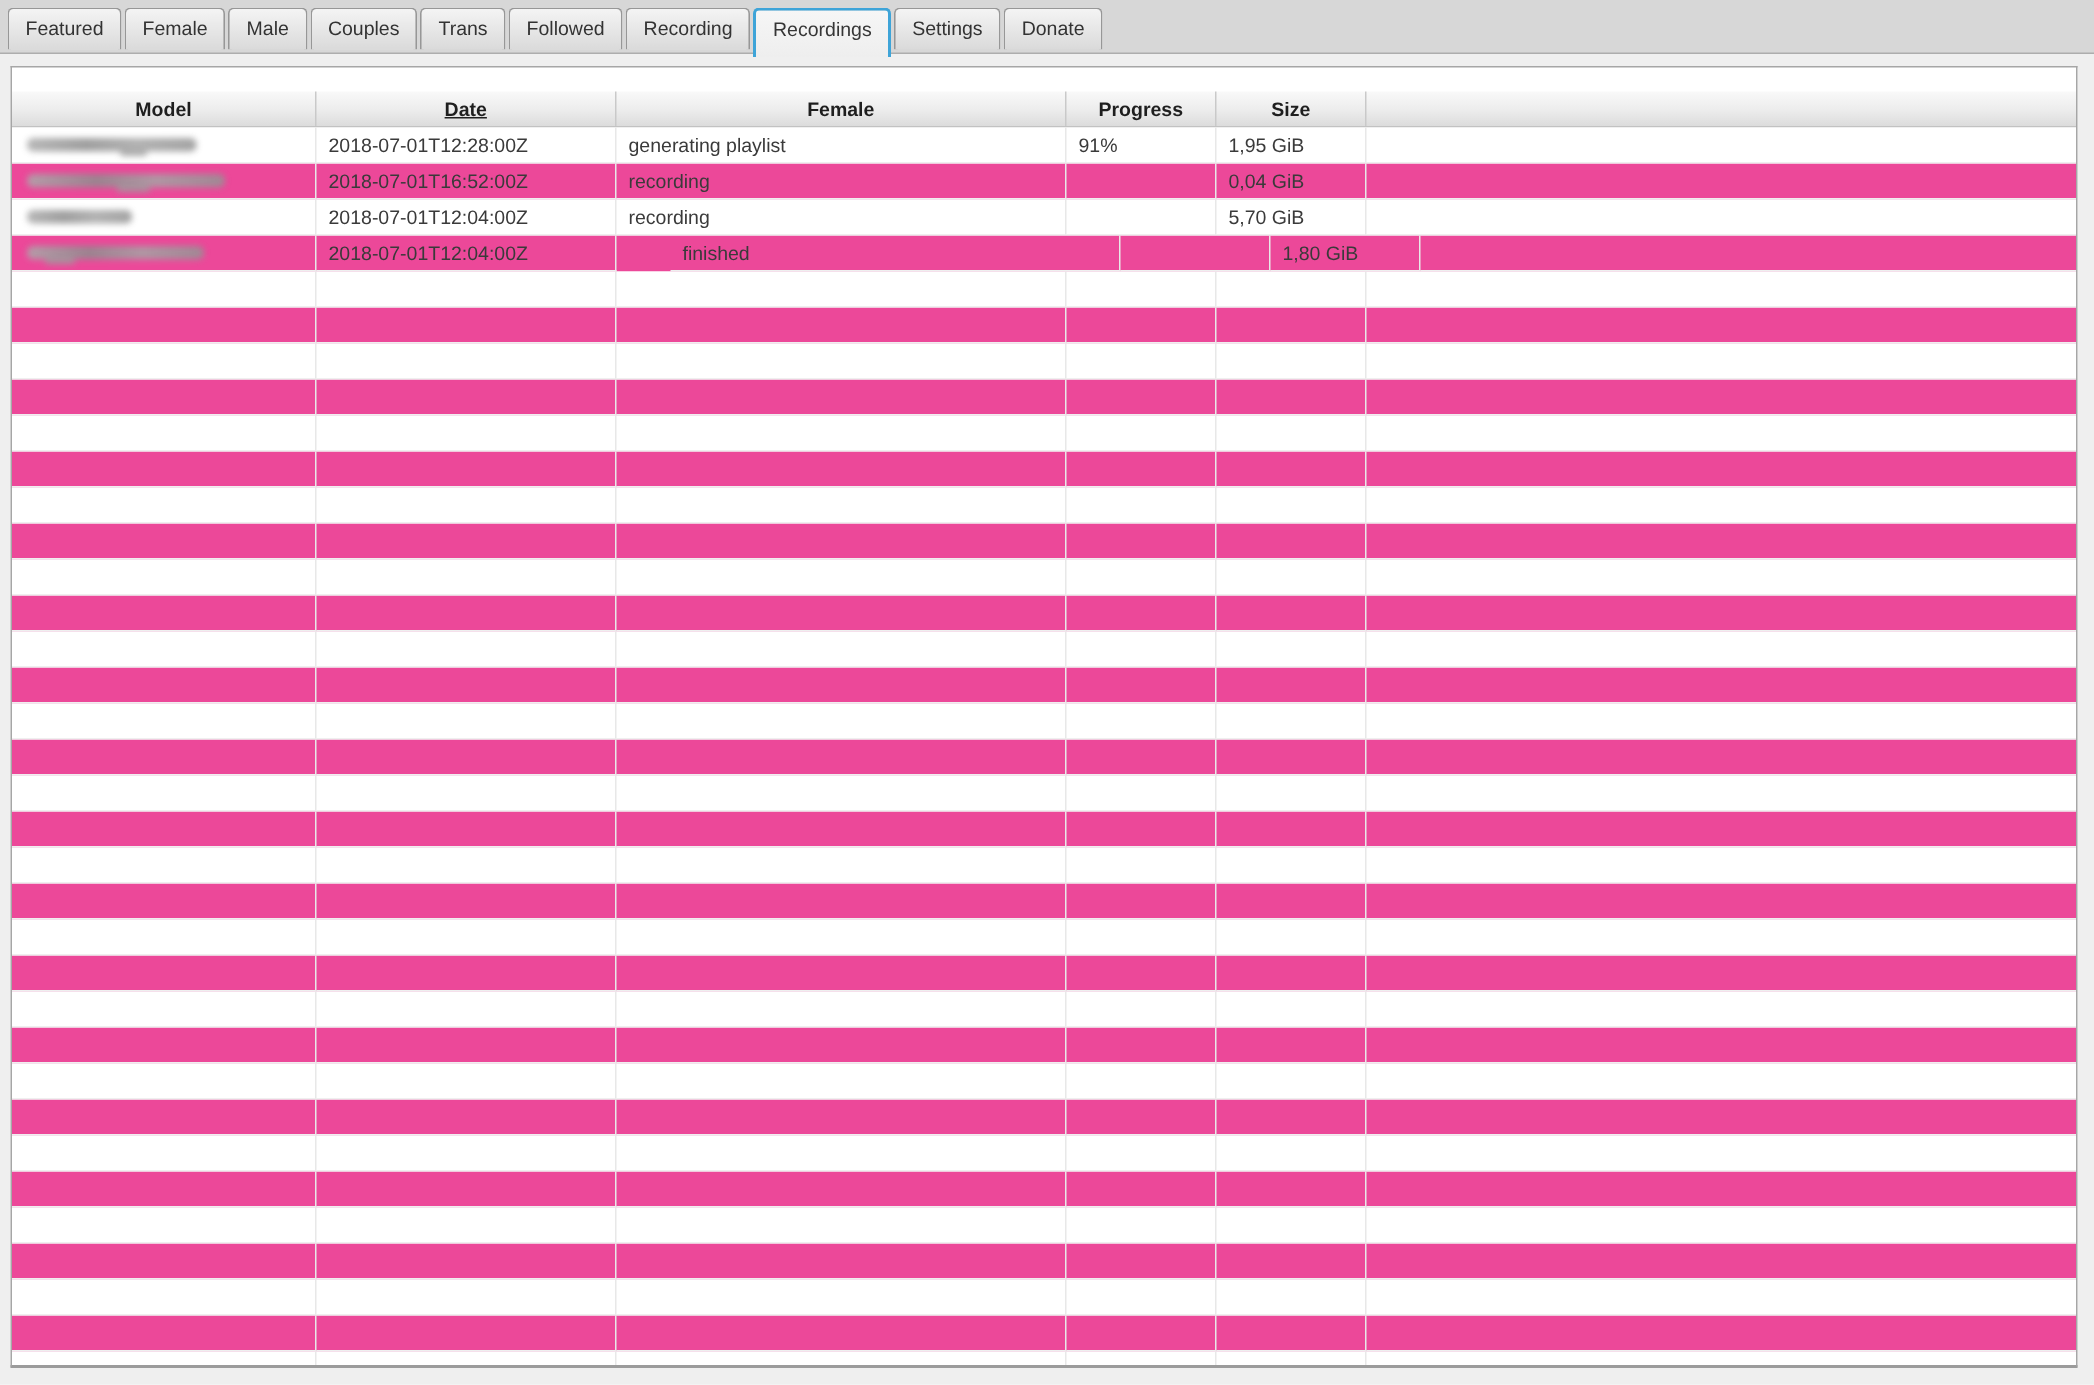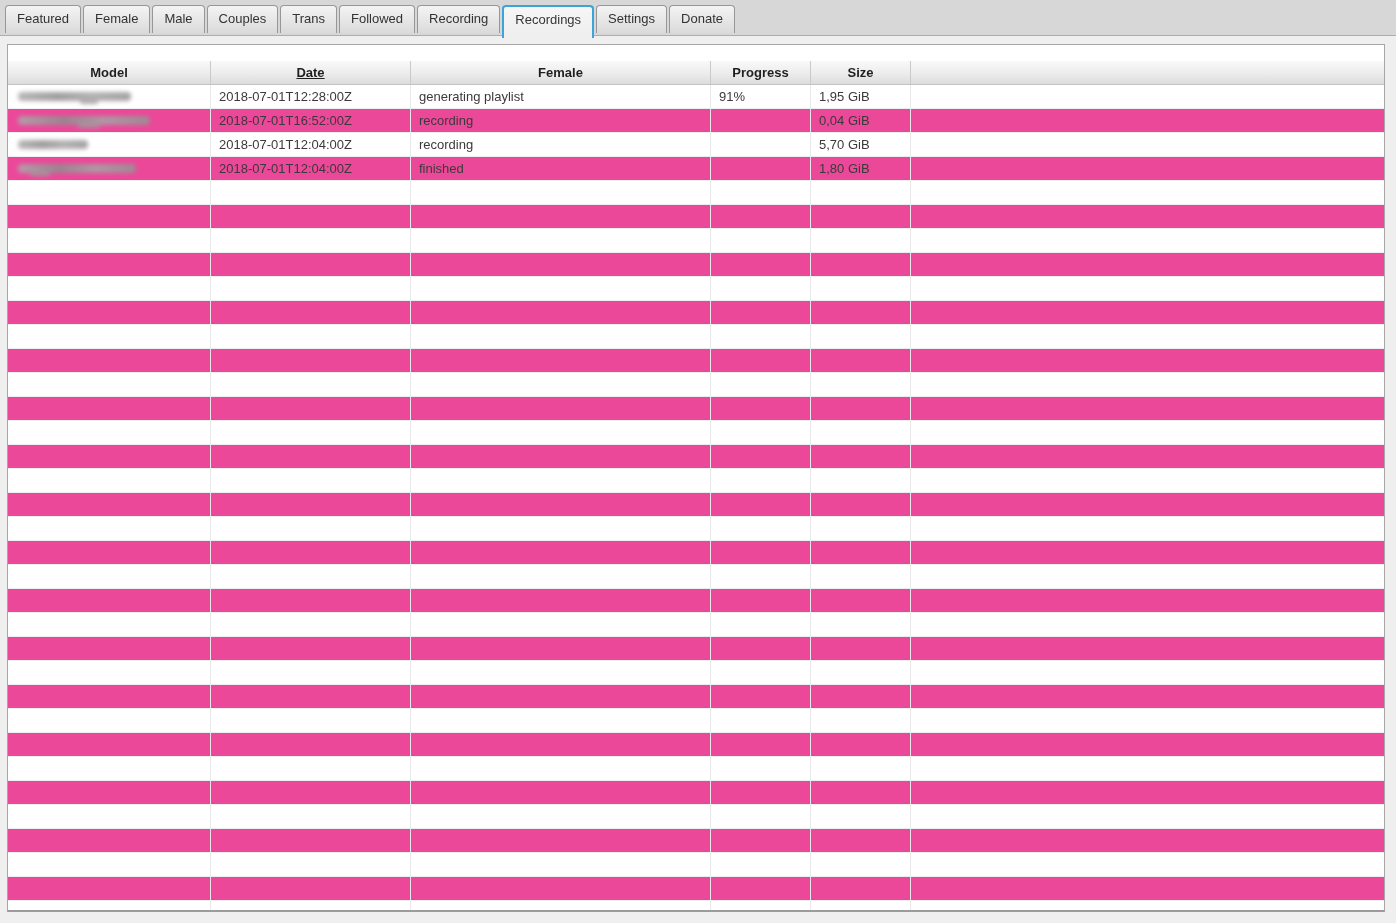--- a/index.html
+++ b/index.html
@@ -181,21 +181,21 @@
     <div class="cell filler"></div>
   </div>
           <div class="row stripe">
     <div class="cell model" style="width: 203px;">
               <div class="blur-wrap">
                 <div class="blur-main" style="width: 118px;"></div>
                 <div class="blur-tail" style="left: 18px; width: 20px;"></div>
               </div>
             </div>
     <div class="cell" style="width: 200px;">2018-07-01T12:04:00Z</div>
-    <div class="cell" style="width: 300px;">finished</div>
+    <div class="cell" style="width: 300px; margin-left: 36px;">finished</div>
     <div class="cell" style="width: 100px;"></div>
     <div class="cell" style="width: 100px;">1,80 GiB</div>
     <div class="cell filler"></div>
   </div>
           <div class="row">
     <div class="cell model" style="width: 203px;"></div>
     <div class="cell" style="width: 200px;"></div>
     <div class="cell" style="width: 300px;"></div>
     <div class="cell" style="width: 100px;"></div>
     <div class="cell" style="width: 100px;"></div>

